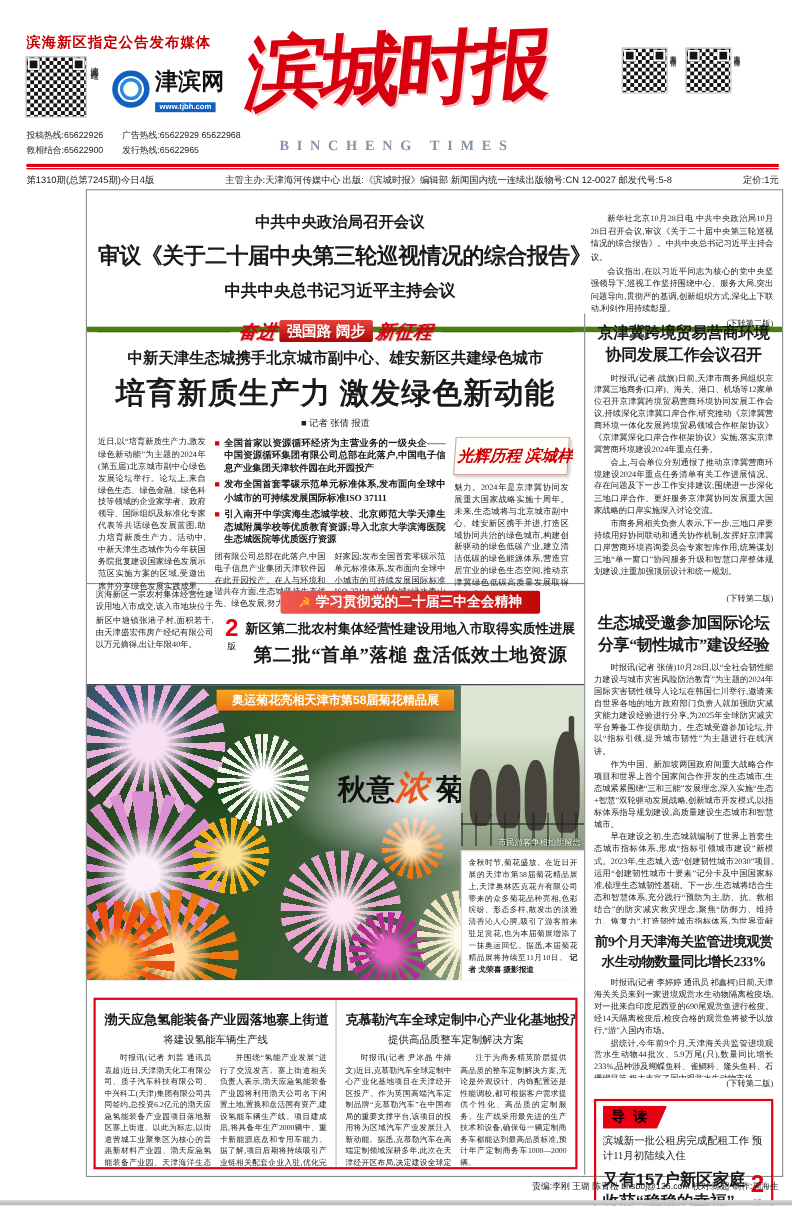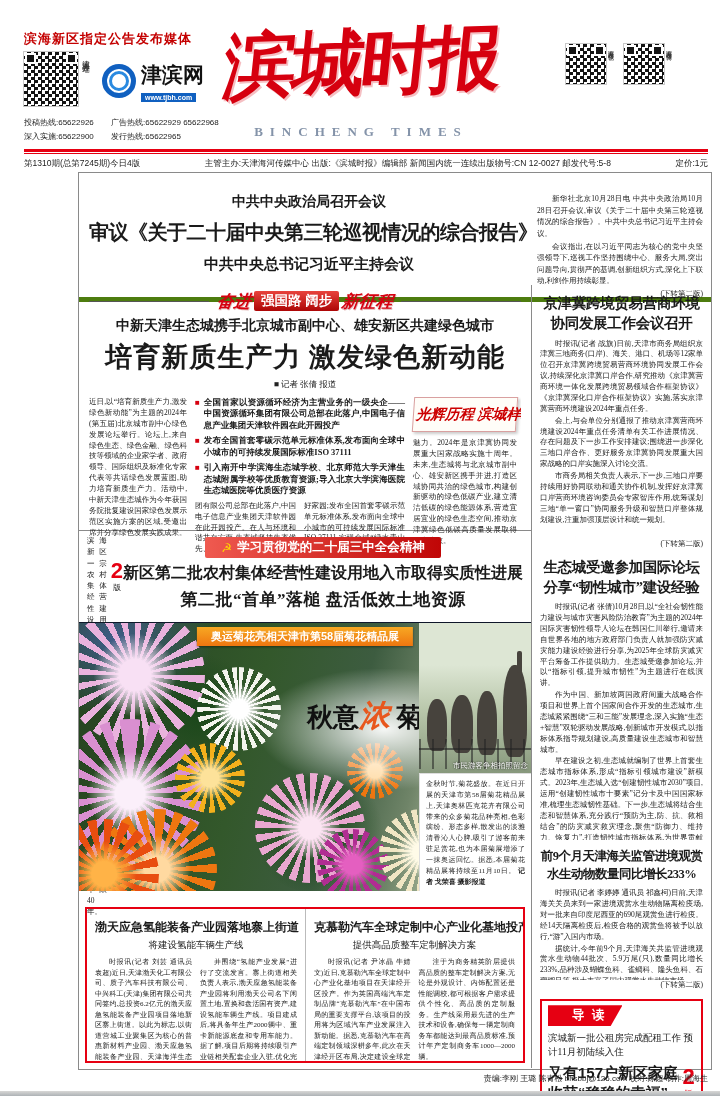--- a/index.html
+++ b/index.html
@@ -67,21 +67,21 @@
 
   
   .land{position:absolute;top:246px;left:0;right:0;height:92px;border-bottom:1px solid #0f172a;display:flex;padding:4px 8px;box-sizing:border-box;}
   .land-side{width:112px;font-size:7.5px;line-height:1.5;padding-right:4px;}
   .pagebadge{width:26px;display:flex;flex-direction:column;align-items:center;justify-content:center;}
   .pagebadge .num{color:#e60012;font-weight:900;font-size:22px;line-height:1;}
   .pagebadge .lab{font-size:8px;color:#222;}
   .land-main{flex:1;text-align:center;}
   .land-banner{display:inline-flex;align-items:center;gap:5px;background:linear-gradient(90deg,#ef5a50,#c00606);color:#fff;font-weight:900;font-size:12.5px;padding:2px 16px;border-radius:2px;margin-top:2px;}
   .emblem{color:#ffd400;font-size:12px;}
-  .land-kicker{font-size:16px;font-weight:bold;margin-top:5px;white-space:nowrap;}
+  .land-kicker{font-size:12px;font-weight:bold;margin-top:5px;white-space:nowrap;}
   .land-headline{font-size:17px;font-weight:900;margin-top:4px;white-space:nowrap;letter-spacing:.5px;}
 
   
   .photo{position:absolute;top:338px;left:0;right:0;height:268px;overflow:hidden;background:
     radial-gradient(140px 110px at 8% 6%,rgba(70,100,170,.75),transparent 70%),
     linear-gradient(105deg,#24421f 0%,#33582b 38%,#3d5c40 58%,#6f8468 72%,#a9b79b 82%,#c2cdb4 100%);}
   .fl{position:absolute;border-radius:50%;}
   .leaf{position:absolute;border-radius:50%;background:radial-gradient(circle,rgba(25,70,25,.95),rgba(20,60,20,0) 70%);}
   .glow{position:absolute;left:180px;top:46px;width:250px;height:120px;background:radial-gradient(ellipse,rgba(255,255,255,.95),rgba(255,255,255,0) 72%);}
   .photo-banner{position:absolute;left:50%;transform:translateX(-50%);top:4px;background:linear-gradient(#f7a823,#ee7610);color:#fff;font-size:11px;font-weight:bold;padding:2px 14px;white-space:nowrap;box-shadow:0 1px 2px rgba(0,0,0,.4);}
@@ -107,21 +107,21 @@
   .b-cols{column-count:2;column-gap:8px;font-size:7px;line-height:1.5;margin-top:5px;}
 
   
   .r-art{margin-top:8px;}
   .r-headline{font-size:14.5px;font-weight:900;text-align:center;line-height:1.4;letter-spacing:-.3px;white-space:nowrap;}
   .r-headline.small{font-size:12.5px;letter-spacing:-.5px;}
   .r-body{font-size:7.5px;line-height:1.45;margin-top:5px;overflow:hidden;}
   .r-body p{margin-bottom:1px;}
   .h258 .r-body{height:200px;} .h300 .r-body{height:238px;} .h150 .r-body{height:92px;}
   .guide{border:2px solid #e60012;margin-top:9px;padding:4px 6px 6px;position:relative;}
-  .guide-tab{display:inline-block;background:#e60012;color:#ffffff;font-weight:900;font-size:12.5px;padding:2px 16px 2px 24px;clip-path:polygon(0 0,100% 0,84% 100%,0 100%);letter-spacing:2px;}
+  .guide-tab{display:inline-block;background:#e60012;color:#000000;font-weight:900;font-size:12.5px;padding:2px 16px 2px 8px;clip-path:polygon(0 0,100% 0,84% 100%,0 100%);letter-spacing:2px;}
   .guide-kicker{font-size:9.5px;line-height:1.5;margin-top:5px;}
   .guide-row{display:flex;align-items:center;gap:4px;margin-top:3px;}
   .guide-headline{font-size:15px;font-weight:900;line-height:1.35;white-space:nowrap;}
   .guide .pagebadge{width:22px;}
 
   .footer{right:12px;top:1073px;font-size:8px;color:#222;}
   .bottom-strip{left:0;right:0;bottom:0;height:5px;background:linear-gradient(#d8d8d6,#aeb2b6);}
 </style>
 </head>
 <body>
@@ -132,21 +132,21 @@
   <div class="qr" style="left:24px;top:52px;width:54px;height:54px;"></div>
   <div class="abs vlabel" style="left:82px;top:54px;height:54px;">津滨海客户端</div>
   <div class="abs portal">
     <span class="portal-icon"></span>
     <span class="sans"><span class="portal-name">津滨网</span><br>
     <span class="portal-url">www.tjbh.com</span></span>
   </div>
   <div class="abs hotlines sans">
     <span>投稿热线:65622926</span>
     <span>广告热线:65622929 65622968</span>
-    <span>深入实施:65622900</span>
+    <span>救相结合:65622900</span>
     <span>发行热线:65622965</span>
   </div>
   <div class="abs paper-title">滨城时报</div>
   <div class="abs paper-title-en">BINCHENG TIMES</div>
   <div class="qr" style="left:566px;top:44px;width:40px;height:40px;"></div>
   <div class="abs vlabel" style="left:608px;top:45px;height:42px;font-size:6px;">滨海发布微信</div>
   <div class="qr" style="left:624px;top:44px;width:40px;height:40px;"></div>
   <div class="abs vlabel" style="left:666px;top:45px;height:42px;font-size:6px;">滨海发布微博</div>
   <div class="abs red-rule"></div>
   <div class="abs info-line sans">

